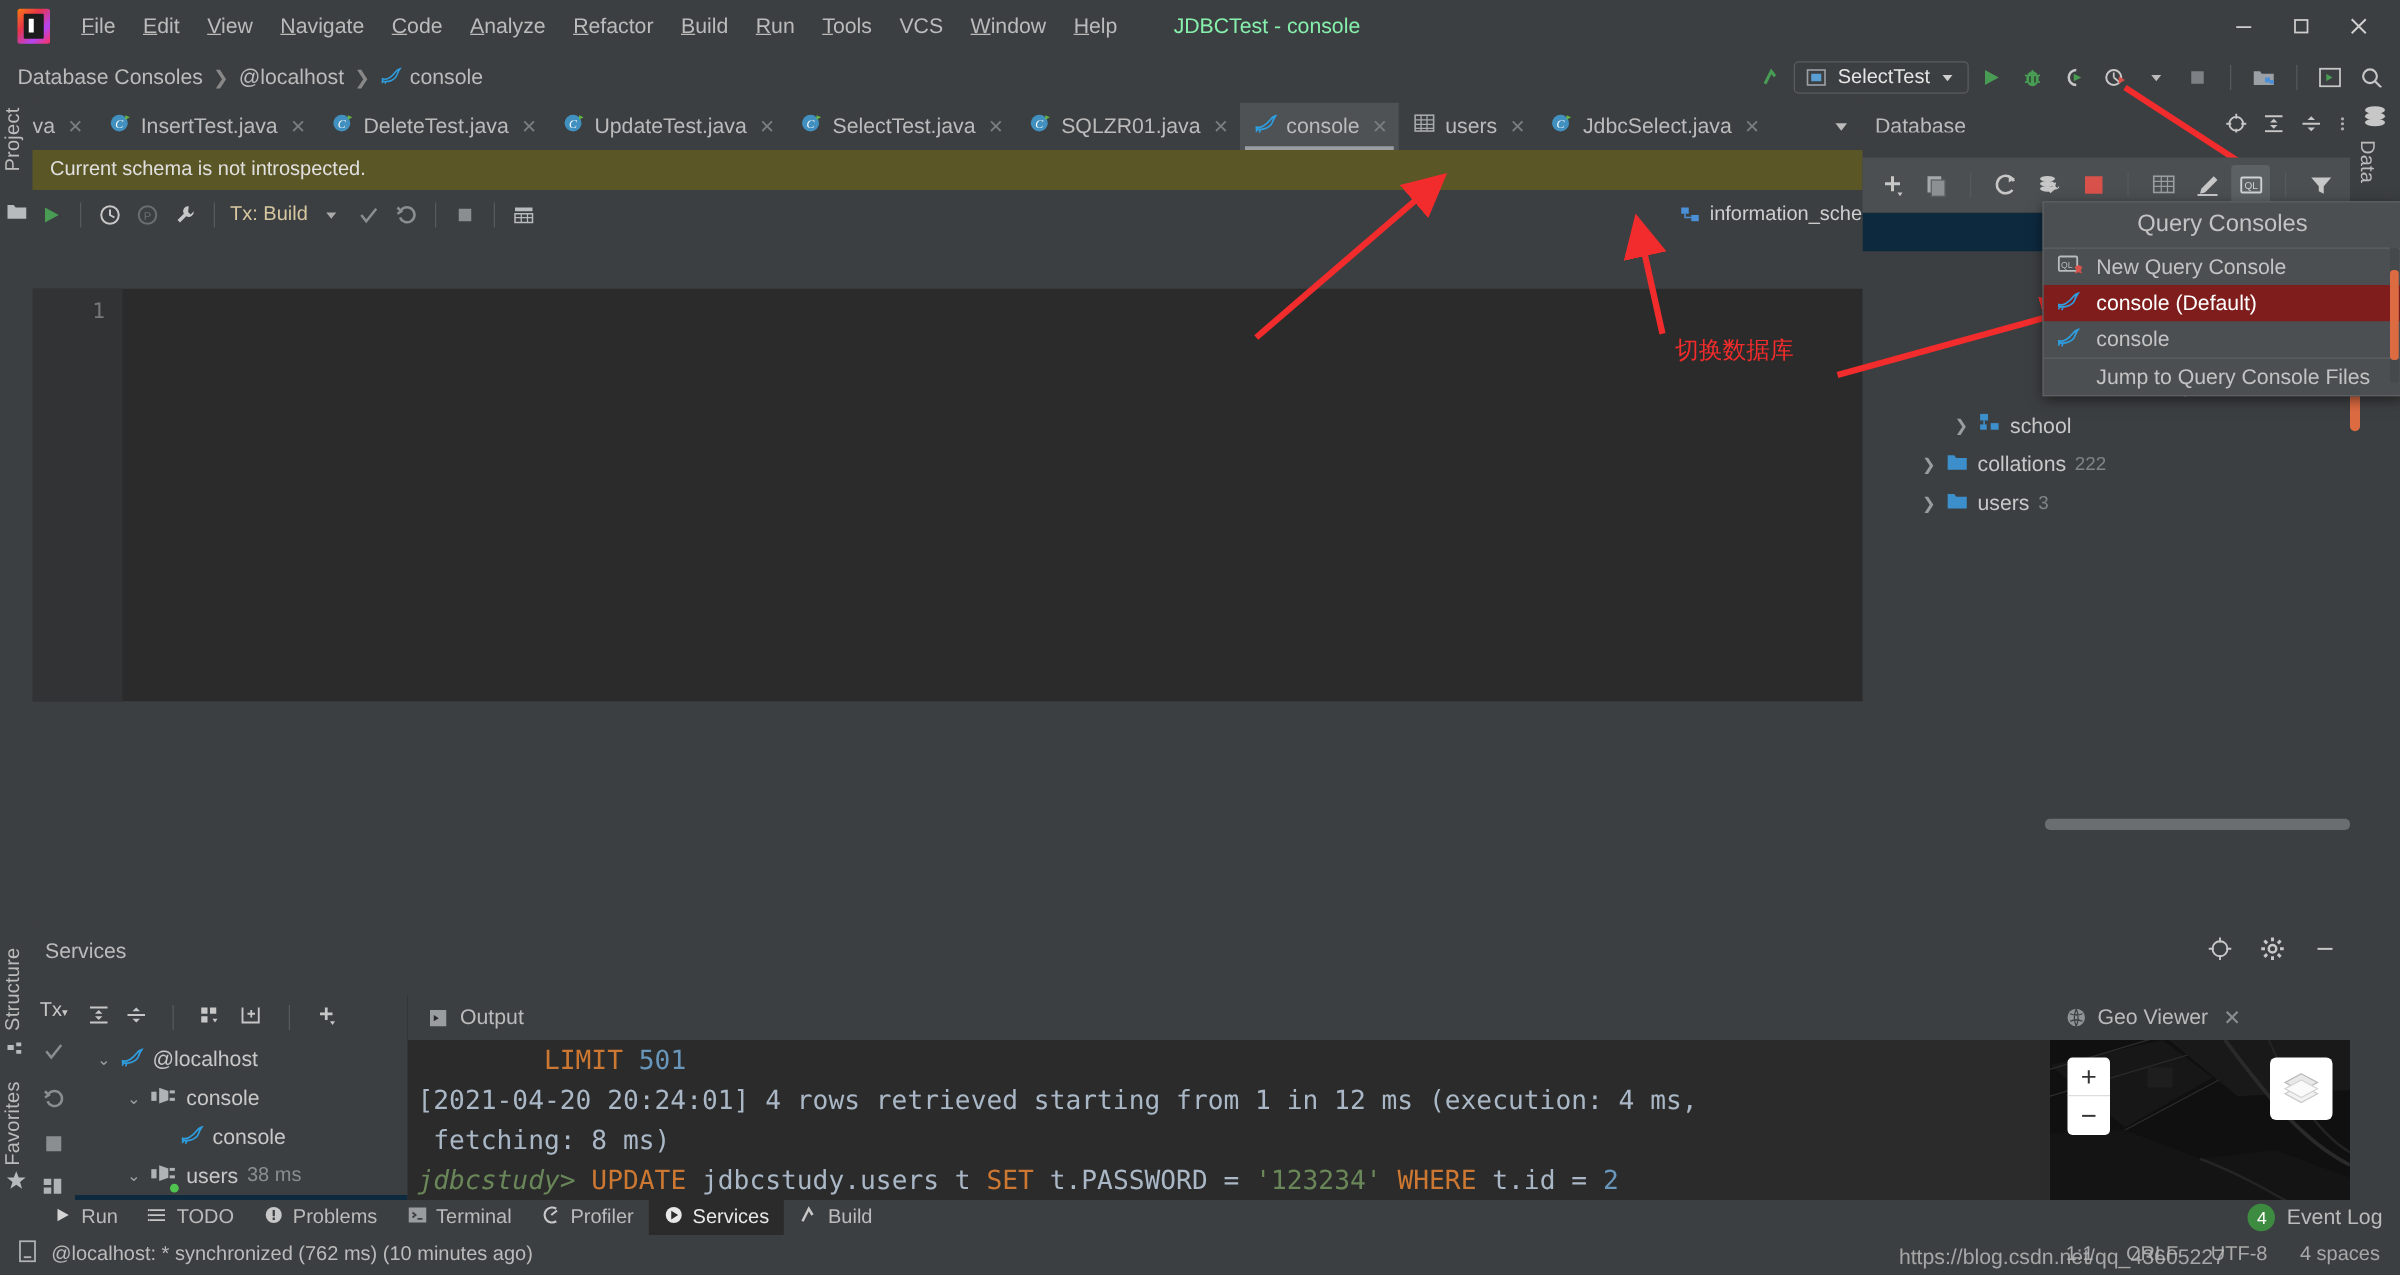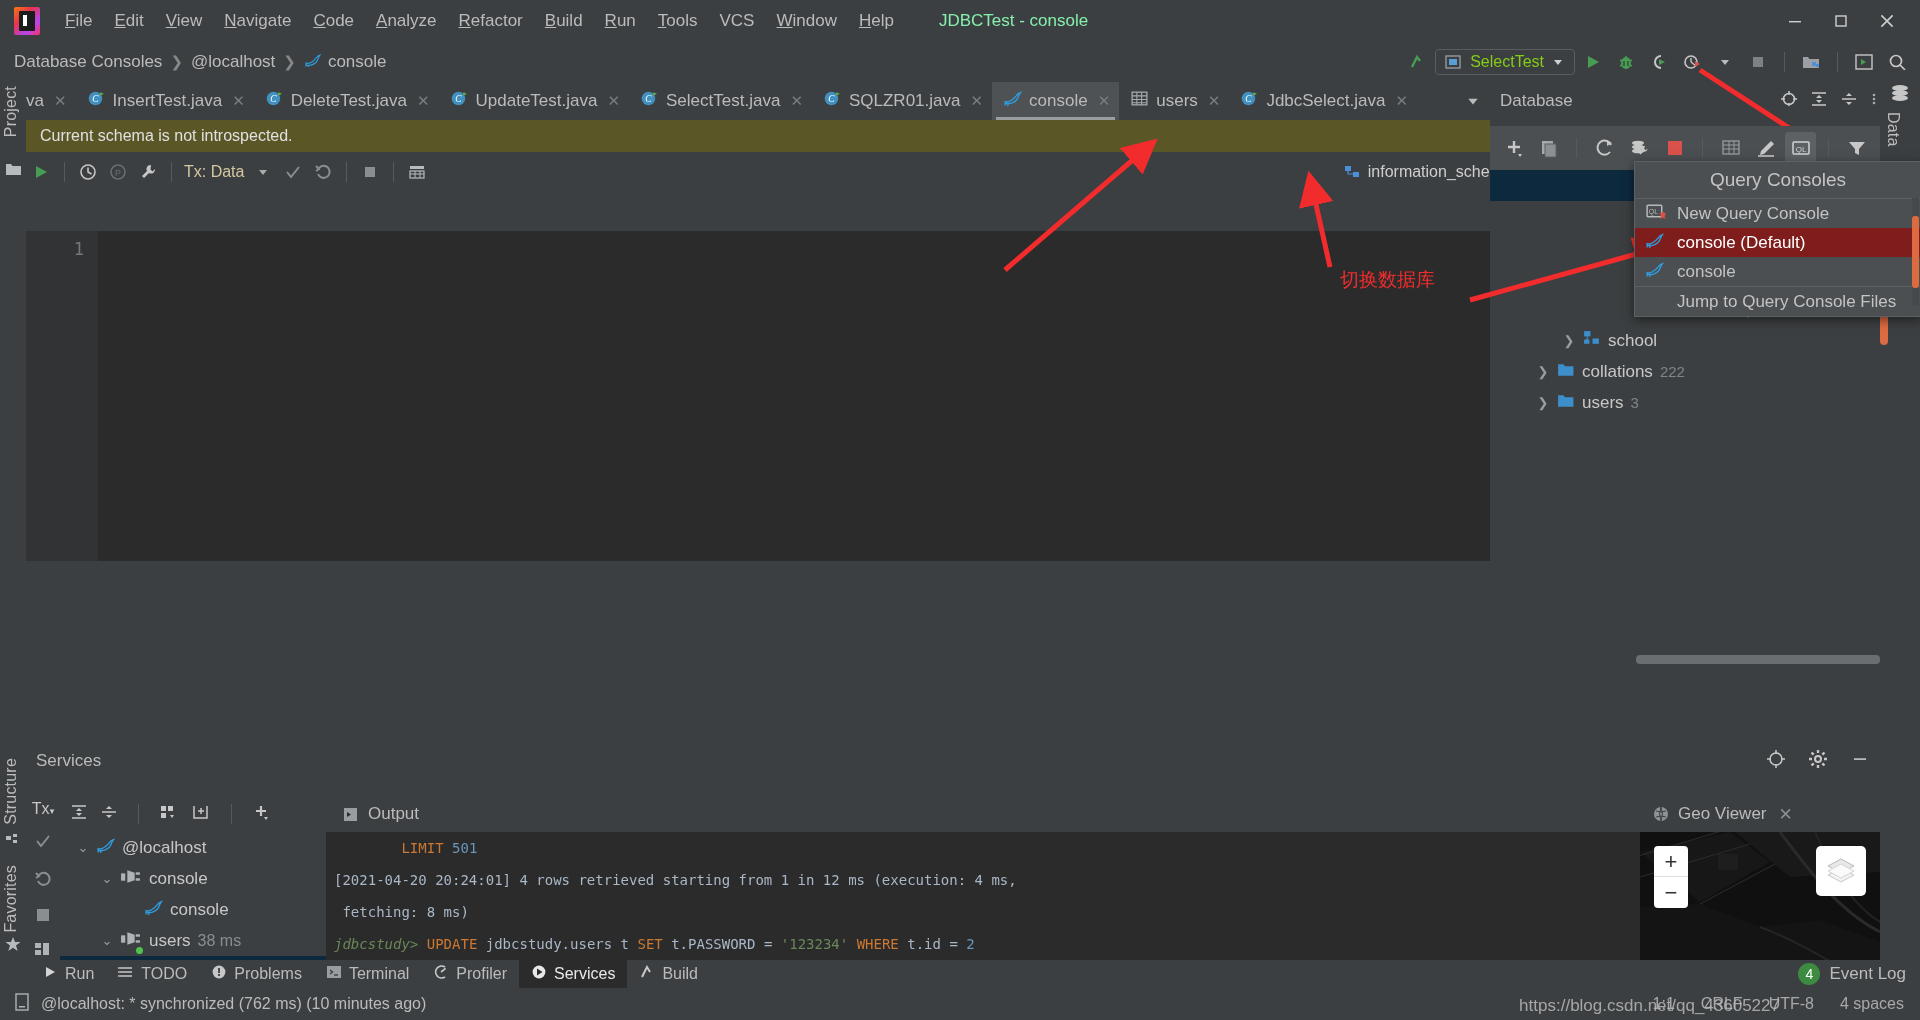--- a/index.html
+++ b/index.html
@@ -26,21 +26,21 @@
   .wc { width:46px; height:42px; display:flex; align-items:center; justify-content:center; color:#cfcfcf; font-size:16px;}
   .wc svg { display:block; }
 
   
   .navbar { height:40px; background:#3c3f41; display:flex; align-items:center; padding-left:14px; position:relative; }
   .crumb { display:flex; align-items:center; color:#bbbbbb; font-size:17px;}
   .crumb .sep { margin:0 8px; color:#888; font-size:15px;}
   .crumb .dolphin { margin-right:6px; }
   .navright { position:absolute; right:8px; top:0; height:40px; display:flex; align-items:center; gap:3px;}
   .runcfg { display:flex; align-items:center; gap:8px; border:1px solid #5a5d5e; border-radius:4px; padding:3px 10px 3px 8px; background:#3c3f41;}
-  .runcfg .lbl { color:#84cc16; font-size:16px;}
+  .runcfg .lbl { color:#e5e5e5; font-size:16px;}
   .tbicon { width:30px; height:30px; display:flex; align-items:center; justify-content:center; cursor:default;}
 
   
   .tabstrip { height:38px; background:#3c3f41; display:flex; align-items:stretch; position:relative; }
   .lefttoolstrip { width:26px; background:#3c3f41; position:absolute; left:0; top:0; bottom:0; }
   .tabs { display:flex; align-items:stretch; margin-left:26px; overflow:hidden; flex:1;}
   .tab { display:flex; align-items:center; gap:7px; padding:0 9px 0 11px; font-size:17px; color:#bbbbbb; white-space:nowrap; position:relative; cursor:default;}
   .tab.active { background:#4e5254; }
   .tab.active:after { content:''; position:absolute; left:4px; right:4px; bottom:0; height:3px; background:#9a9ea1;}
   .tab .x { color:#7b7e80; font-size:15px; margin-left:3px;}
@@ -108,21 +108,21 @@
   .svc-body { position:absolute; left:0; right:0; top:38px; bottom:0; display:flex;margin-top:16px;}
   .svc-vtool { width:34px; background:#3c3f41; display:flex; flex-direction:column; align-items:center; padding-top:4px; gap:13px;}
   .svc-tree { width:266px; background:#3c3f41; position:relative;}
   .svc-tree-toolbar { height:36px; display:flex; align-items:center; gap:12px; padding-left:10px;}
   .svc-tree-rows { font-size:17px;}
   .srow { display:flex; align-items:center; height:31px; gap:7px; white-space:nowrap;}
   .srow.sel { background:#0d293e;}
   .sms { color:#8a8e91; font-size:16px;}
   .out-area { flex:1; background:#2b2b2b; position:relative; overflow:hidden;}
   .out-tab { height:36px; background:#3c3f41; display:flex; align-items:center; gap:9px; padding-left:16px; font-size:17px; color:#bbb;}
-  .out-text { position:absolute; left:0; right:30px; top:36px; bottom:0; font-family:"DejaVu Sans Mono", monospace; font-size:14px; line-height:32px; color:#a9b7c6; padding-left:8px; white-space:pre;}
+  .out-text { position:absolute; left:0; right:30px; top:36px; bottom:0; font-family:"DejaVu Sans Mono", monospace; font-size:21px; line-height:32px; color:#a9b7c6; padding-left:8px; white-space:pre;}
   .k-orange{color:#cc7832;} .k-blue{color:#6897bb;} .k-green{color:#6a8759;} .k-prompt{color:#6a8759;font-style:italic;}
   .out-scroll { position:absolute; right:8px; top:150px; width:8px; height:80px; background:#595b5d; border-radius:4px;}
   .geo { position:absolute; right:0; top:0; width:240px; bottom:0; background:#3c3f41;}
   .geo-head { height:36px; display:flex; align-items:center; gap:8px; padding-left:12px; font-size:17px; color:#bbb;}
   .geo-map { position:absolute; left:0; right:0; top:36px; height:152px; background:#0d0d0d; overflow:hidden;}
   .geo-attr { position:absolute; left:0; right:0; top:188px; height:54px; background:#cfcfcf; color:#333; font-size:14.5px; padding:5px 8px; line-height:20px;}
   .geo-attr a { color:#1978c8; text-decoration:none;}
   .zoombtn { position:absolute; left:14px; top:14px; width:34px; background:#fff; border-radius:4px; overflow:hidden;}
   .zoombtn div { height:31px; line-height:31px; text-align:center; color:#333; font-size:22px; border-bottom:1px solid #ddd;}
   .zoombtn div:last-child{border-bottom:none;}
@@ -405,21 +405,21 @@
           <circle cx="10" cy="10" r="7" fill="none" stroke="#6b6e70" stroke-width="1.6"></circle>
           <text x="10" y="14" font-size="9" fill="#6b6e70" text-anchor="middle" font-family="sans-serif">P</text>
         </svg>
       </div>
     <div class="tbicon">
         <svg width="20" height="20" viewBox="0 0 20 20">
           <path d="M13 3 a4 4 0 0 0 -4 6 L4 14 l2 2 l5-5 a4 4 0 0 0 6-4 l-2.5 2.5 -2-2 Z" fill="#c7c7c7"></path>
         </svg>
       </div>
     <div class="sep-v"></div>
-    <span class="txlabel">Tx: Data</span>
+    <span class="txlabel">Tx: Build</span>
     <div class="tbicon">
         <svg width="12" height="12" viewBox="0 0 12 12">
           <path d="M2 4 L6 9 L10 4" fill="#aaa"></path>
         </svg>
       </div>
     <div class="tbicon">
         <svg width="20" height="20" viewBox="0 0 20 20">
           <path d="M4 10 L8 15 L16 5" stroke="#8b8e90" stroke-width="2" fill="none"></path>
         </svg>
       </div>

